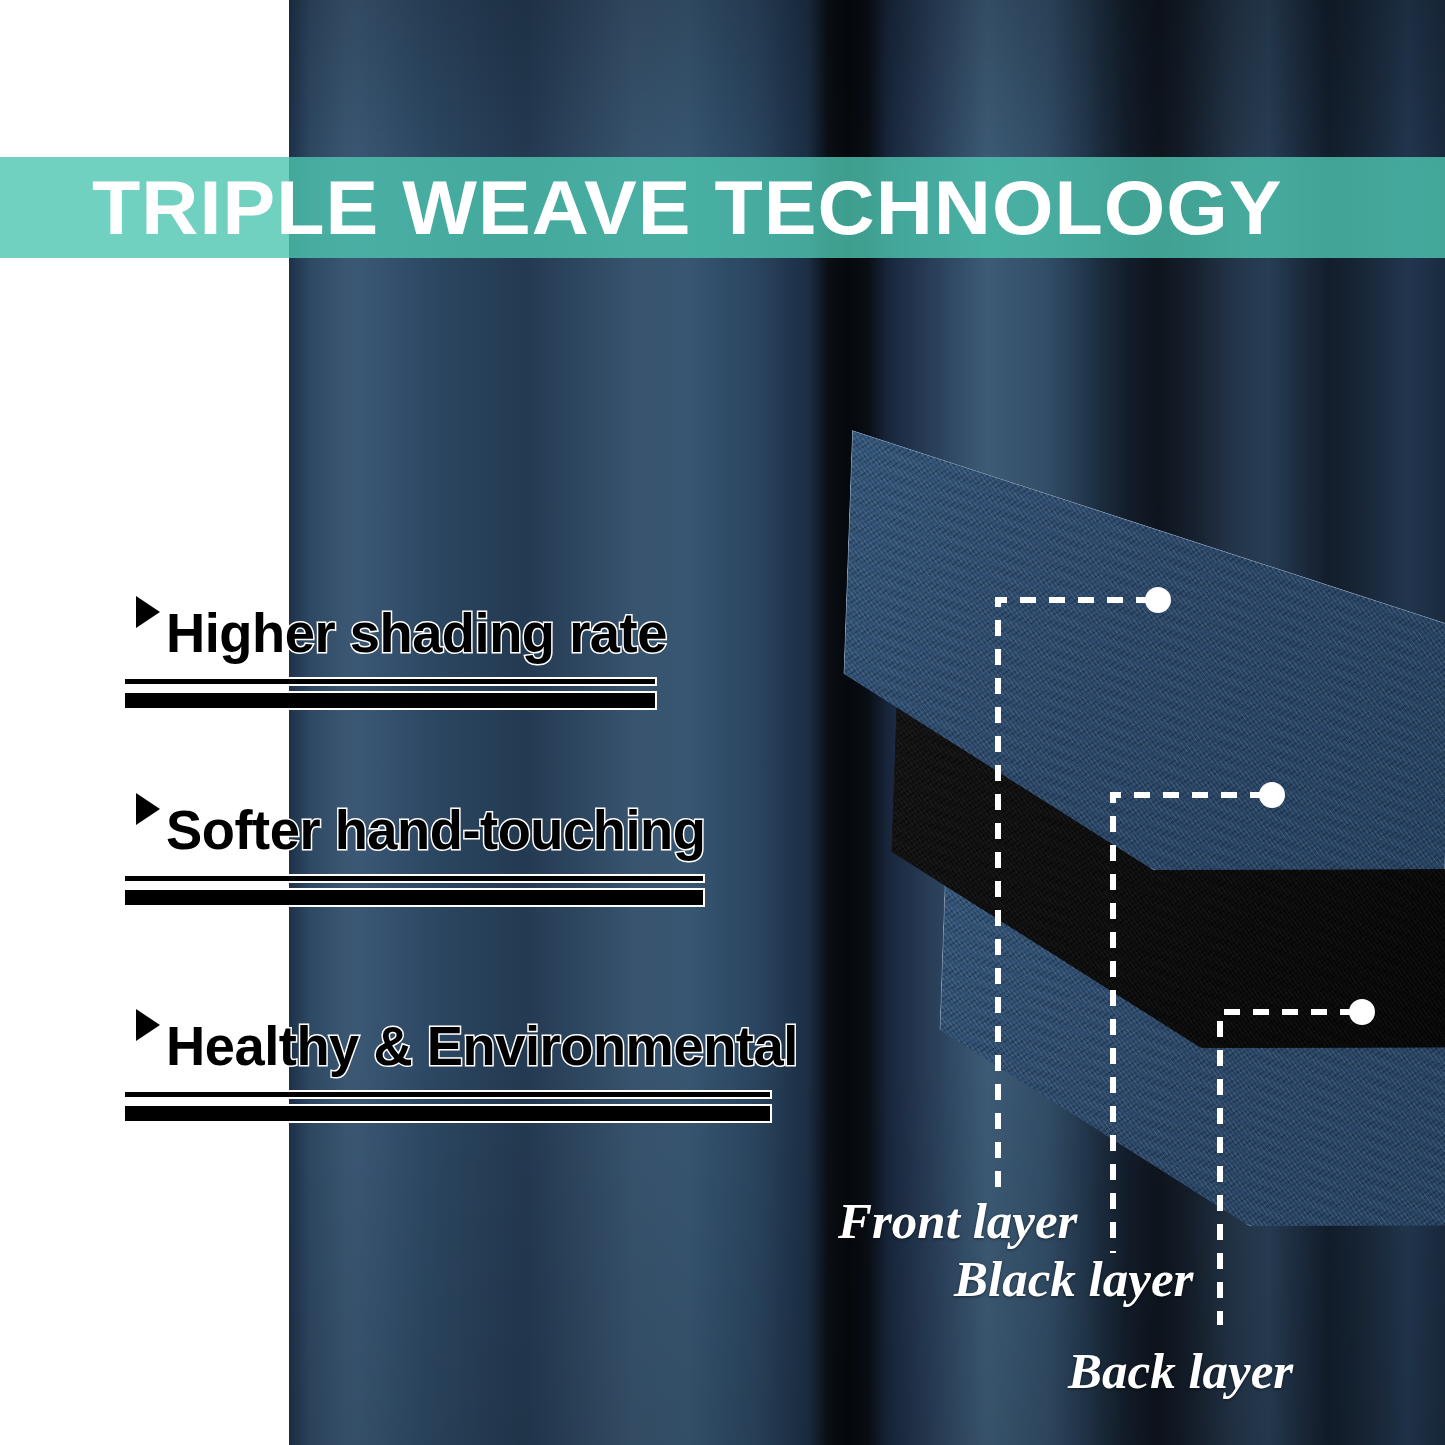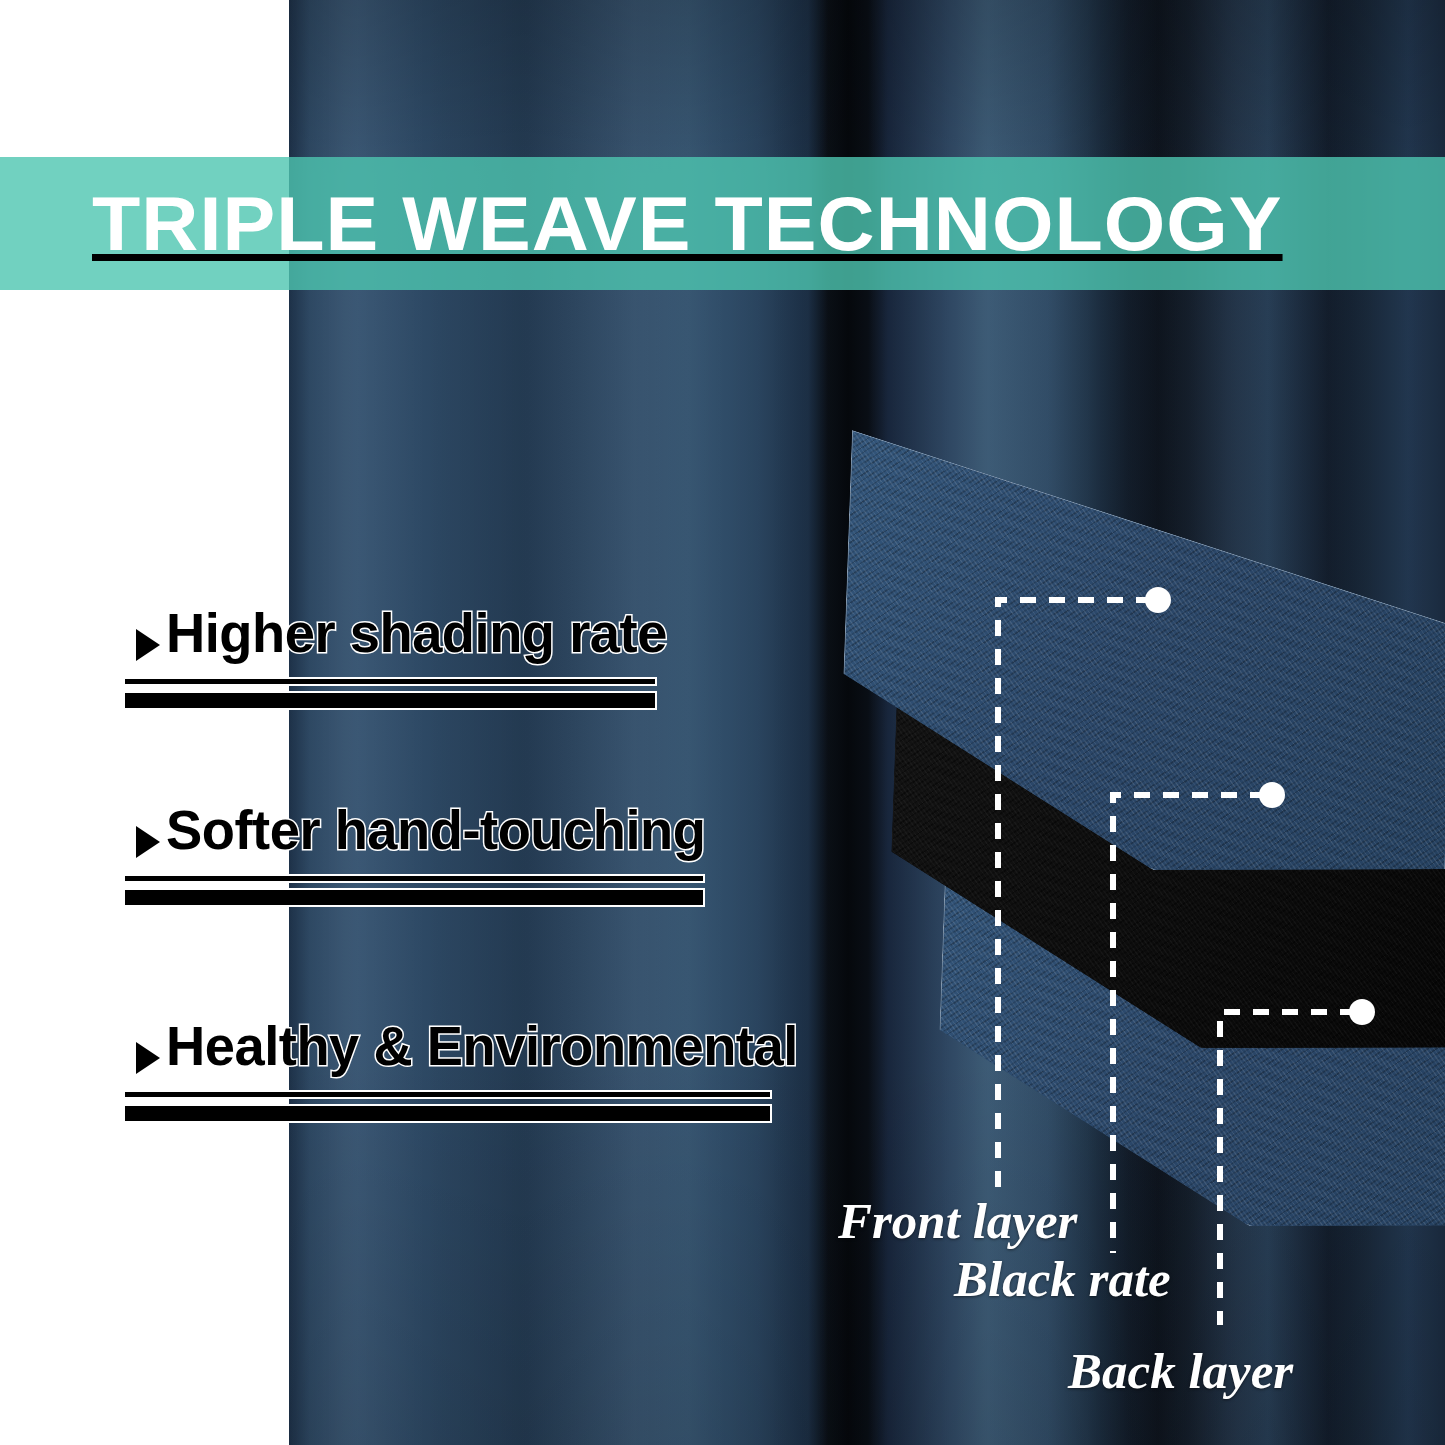--- a/index.html
+++ b/index.html
@@ -88,25 +88,24 @@
     position: absolute;
     left: 0; top: 0;
     width: 289px; height: 1445px;
     background: #ffffff;
   }
 
   
   .banner {
     position: absolute;
     left: 0; top: 157px;
-    width: 1445px; height: 133px;
+    width: 1445px; height: 101px;
     background: rgba(77, 197, 176, 0.80);
     display: flex;
     align-items: center;
-    text-decoration: underline;
   }
   .banner-title {
     color: #ffffff;
     font-family: "Liberation Sans", sans-serif;
     font-weight: 700;
     font-size: 76px;
     letter-spacing: 1px;
     line-height: 1;
     margin-left: 92px;
     transform: scaleX(1.04);
@@ -114,21 +113,21 @@
     white-space: nowrap;
   }
 
   
   .feature {
     position: absolute;
     left: 95px;
   }
   .feature-line {
     display: flex;
-    align-items: flex-end;
+    align-items: flex-start;
     white-space: nowrap;
     padding-left: 41px;
   }
   .bullet-tri {
     display: inline-block;
     width: 0; height: 0;
     border-left: 24px solid #000000;
     border-top: 16px solid transparent;
     border-bottom: 16px solid transparent;
     margin-right: 6px;
@@ -302,16 +301,16 @@
     <circle cx="1158" cy="600" r="13" fill="#ffffff"></circle>
 
     <polyline points="1266,795 1113,795 1113,1253" fill="none" stroke="#ffffff" stroke-width="6" stroke-dasharray="16 13" stroke-linecap="butt"></polyline>
     <circle cx="1272" cy="795" r="13" fill="#ffffff"></circle>
 
     <polyline points="1356,1012 1220,1012 1220,1325" fill="none" stroke="#ffffff" stroke-width="6" stroke-dasharray="16 13" stroke-linecap="butt"></polyline>
     <circle cx="1362" cy="1012" r="13" fill="#ffffff"></circle>
   </svg>
 
   <div class="callout-label" style="left:838px; top:1192px;">Front layer</div>
-  <div class="callout-label" style="left:954px; top:1250px;">Black rate</div>
+  <div class="callout-label" style="left:954px; top:1250px;">Black layer</div>
   <div class="callout-label" style="left:1068px; top:1322px;margin-top:20px;">Back layer</div>
 
 </div>
 
 </body></html>

